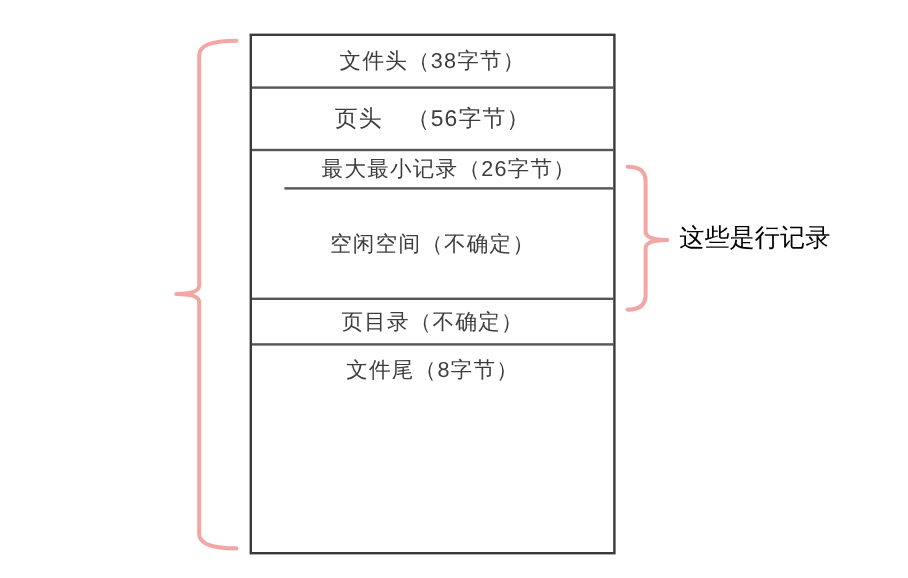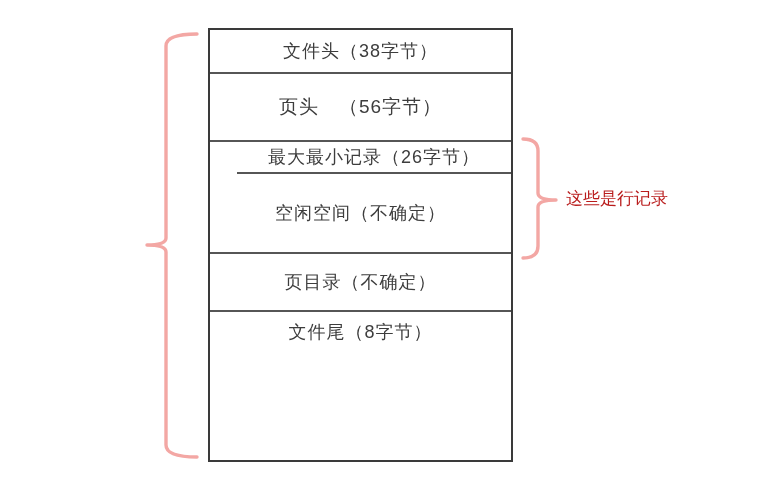--- a/index.html
+++ b/index.html
@@ -41,30 +41,30 @@
     align-items: center;
     justify-content: center;
     border-bottom: 2px solid #565656;
     color: #3d3d3d;
     font-size: 18px;
     letter-spacing: 1px;
     white-space: nowrap;
   }
   .row:last-child { border-bottom: none; }
   .row-1 { height: 44px; }
-  .row-2 { height: 68px; font-size: 19px; }
+  .row-2 { height: 52px; font-size: 19px; }
   .row-3 { height: 32px; margin-left: 27px; }
   .row-4 { height: 86px; }
-  .row-5 { height: 80px; }
-  .row-6 { height: 58px; }
+  .row-5 { height: 92px; }
+  .row-6 { height: 38px; }
   .row-7 { height: 40px; }
   .side-label {
     position: absolute;
-    color: #b91c1c;
-    font-size: 17px;
+    color: #000000;
+    font-size: 21px;
     line-height: 28px;
     white-space: nowrap;
   }
   .label-left {
     left: 28px;
     top: 231px;
   }
   .label-right {
     left: 566px;
     top: 185px;

